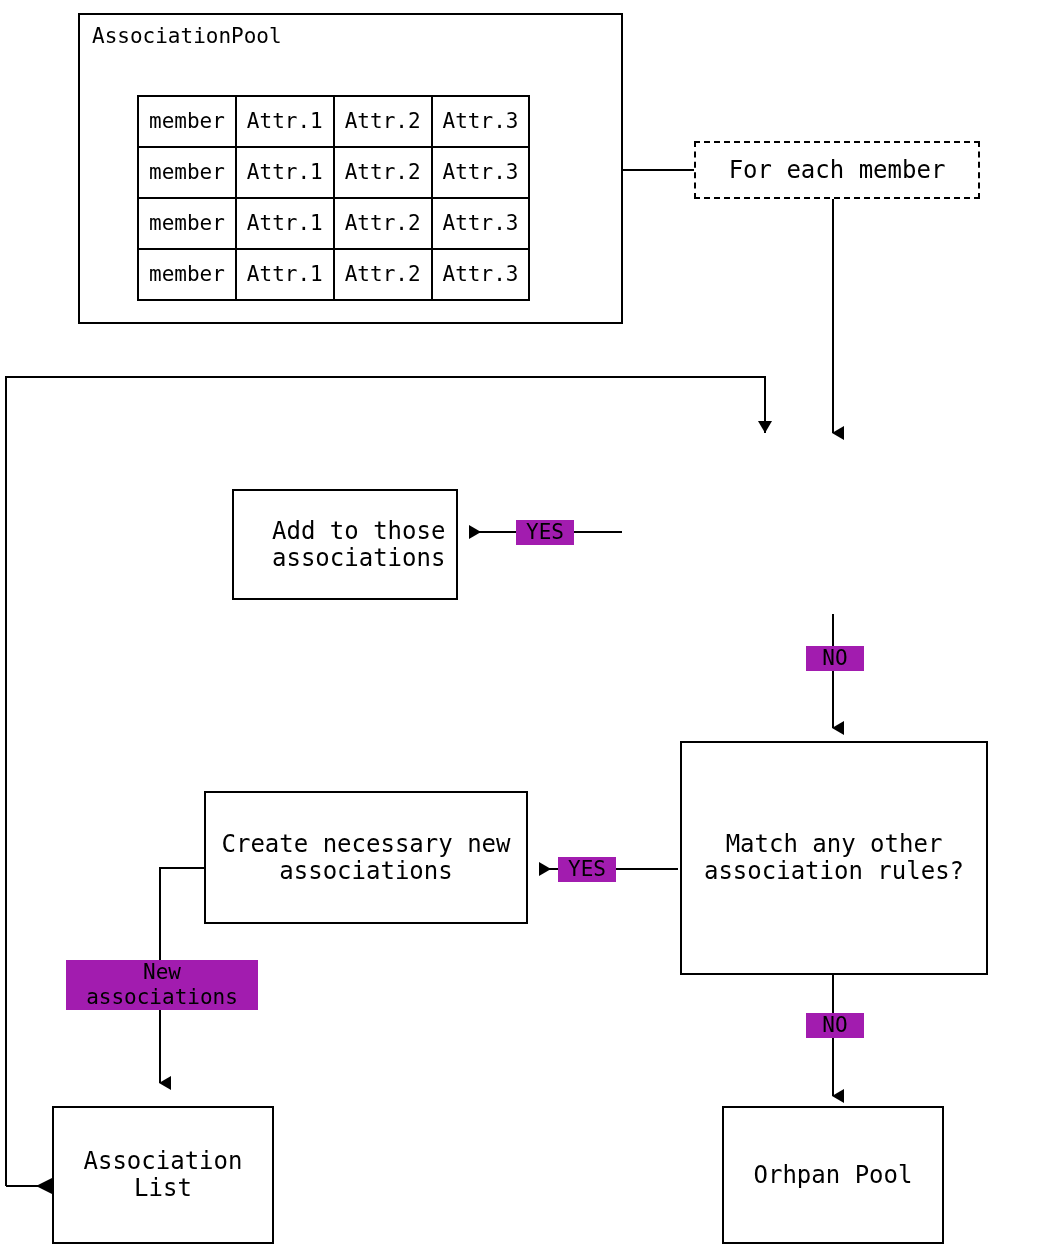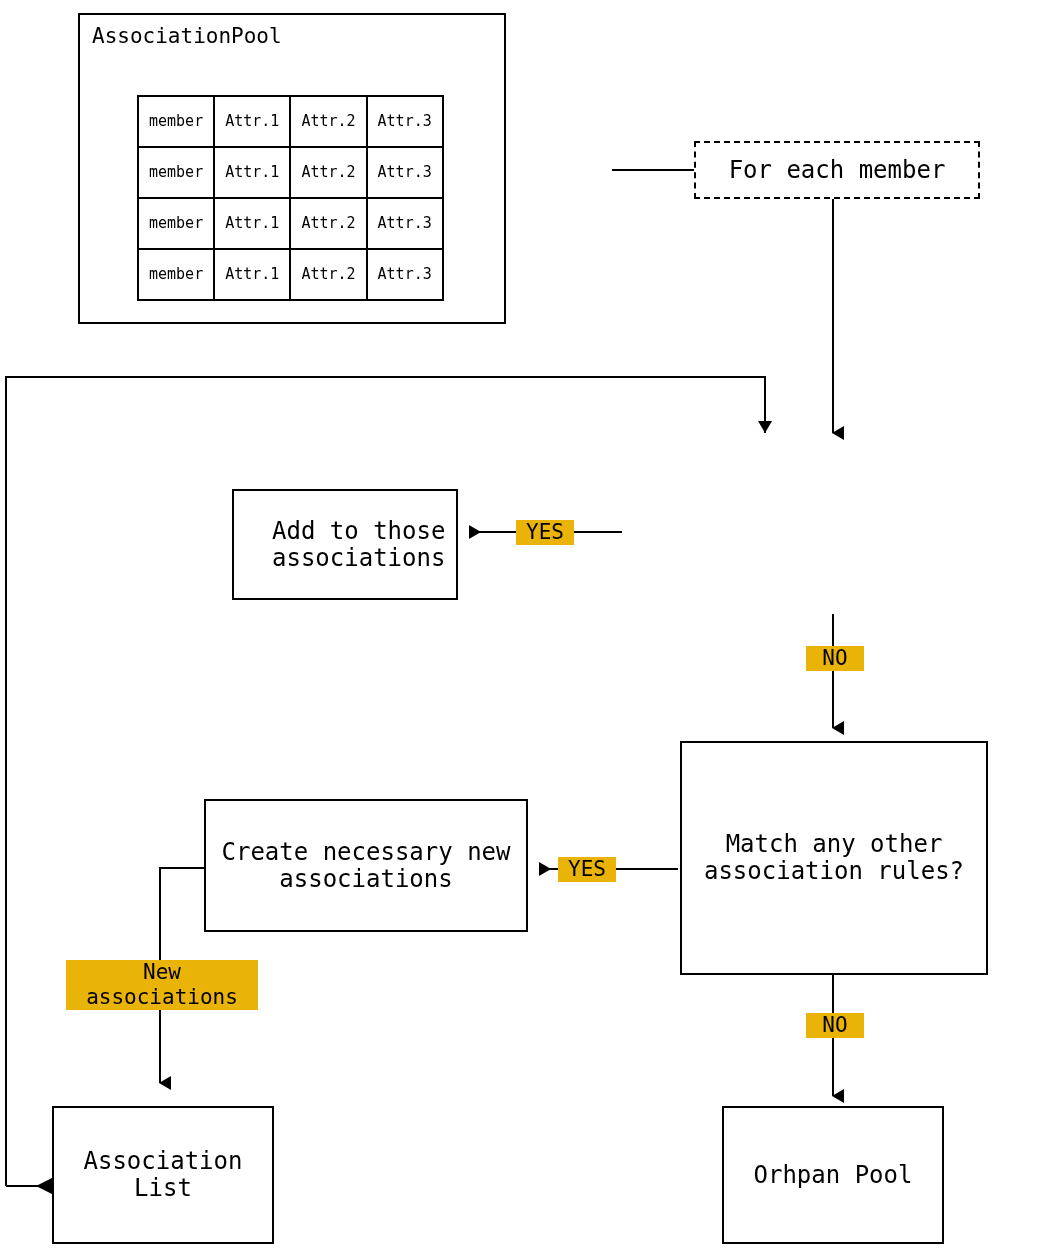--- a/index.html
+++ b/index.html
@@ -60,34 +60,34 @@
     color: #000000;
   }
   table.pool-table {
     position: absolute;
     border-collapse: collapse;
     background: #ffffff;
   }
   table.pool-table td {
     border: 2px solid #000000;
     font-family: "DejaVu Sans Mono", "Liberation Mono", monospace;
-    font-size: 15px;
+    font-size: 21px;
     line-height: 26px;
     color: #000000;
     padding: 11px 10px 12px 10px;
     text-align: left;
     white-space: nowrap;
   }
   .edge-label {
     position: absolute;
     font-family: "DejaVu Sans Mono", "Liberation Mono", monospace;
     font-size: 21px;
     line-height: 25px;
     color: #000000;
-    background: #eab308;
+    background: #a21caf;
     text-align: center;
     white-space: pre-line;
     padding: 0 2px;
   }
   .txt-left {
     justify-content: flex-start;
     text-align: left;
     padding-left: 38px;
     margin-top: 12px;
   }
@@ -120,21 +120,21 @@
 
     <line x1="833" y1="614" x2="833" y2="728" stroke="#000000" stroke-width="2" marker-end="url(#arrowdown)"></line>
 
     <line x1="678" y1="869" x2="540" y2="869" stroke="#000000" stroke-width="2" marker-end="url(#arrowleft)"></line>
 
     <line x1="833" y1="975" x2="833" y2="1096" stroke="#000000" stroke-width="2" marker-end="url(#arrowdown)"></line>
 
     <path d="M 204 868 L 160 868 L 160 1083" fill="none" stroke="#000000" stroke-width="2" marker-end="url(#arrowdown)"></path>
   </svg>
 
-  <div class="pool" style="left:78px; top:13px; width:428px; height:311px;">
+  <div class="pool" style="left:78px; top:13px; width:545px; height:311px;">
     <div class="pool-title">AssociationPool</div>
     <table class="pool-table" style="left:57px; top:80px;">
       <tbody>
         <tr>
           <td>member</td>
           <td>Attr.1</td>
           <td>Attr.2</td>
           <td>Attr.3</td>
         </tr>
         <tr>
@@ -161,21 +161,21 @@
 
   <div class="node dashed" style="left:694px; top:141px; width:286px; height:58px;">For each member</div>
 
 
   <div class="node txt-left" style="left:232px; top:477px; width:226px; height:111px;">Add to those
 associations</div>
 
   <div class="node" style="left:680px; top:741px; width:308px; height:234px;">Match any other
 association rules?</div>
 
-  <div class="node" style="left:204px; top:791px; width:324px; height:133px;margin-top:8px;">Create necessary new
+  <div class="node" style="left:204px; top:791px; width:324px; height:133px;">Create necessary new
 associations</div>
 
   <div class="node" style="left:52px; top:1106px; width:222px; height:138px;">Association
 List</div>
 
   <div class="node" style="left:722px; top:1106px; width:222px; height:138px;text-align:center;">Orhpan Pool</div>
 
   <div class="edge-label" style="left:516px; top:520px; width:54px;">YES</div>
 
   <div class="edge-label" style="left:806px; top:646px; width:54px;">NO</div>

